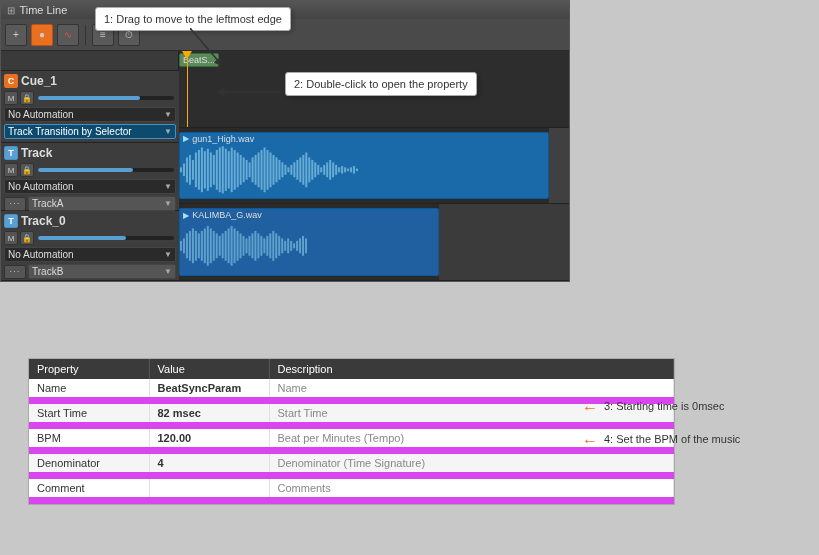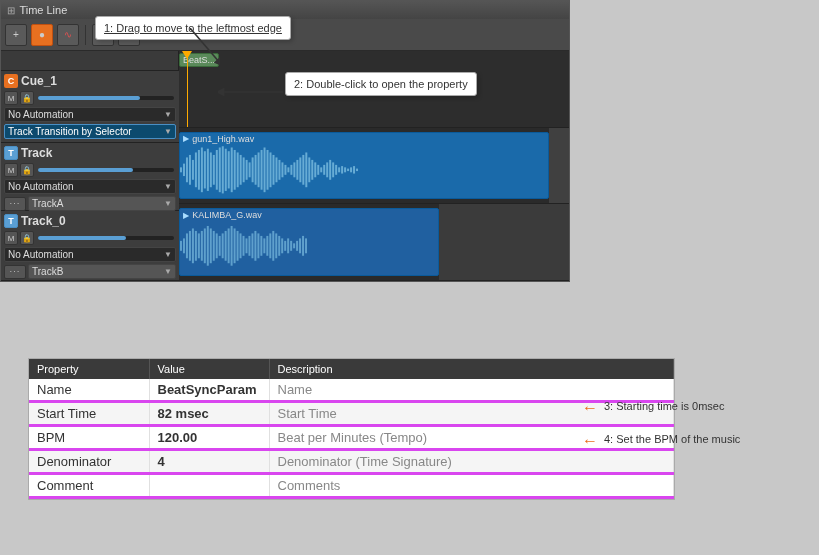--- a/index.html
+++ b/index.html
@@ -363,22 +363,22 @@
       color: white;
       padding: 4px 8px;
       font-size: 11px;
       font-weight: normal;
       text-align: left;
       border-right: 1px solid #555;
     }
 
     .prop-table td {
       padding: 3px 8px;
-      font-size: 13px;
-      border-bottom: 3px solid #d946ef;
+      font-size: 11px;
+      border-bottom: 7px solid #d946ef;
       border-right: 1px solid #e0e0e0;
     }
 
     .prop-table tr:nth-child(even) td {
       background: #f5f5f5;
     }
 
     .prop-table tr:nth-child(odd) td {
       background: white;
     }
@@ -686,21 +686,21 @@
           </div>
         </div>
 
         <div style="position:absolute; left:260px; top:0; right:0; bottom:0; background:#555; opacity:0.4;"></div>
       </div>
 
     </div>
   </div>
 </div>
 
-<div class="callout callout-1" style="top:16px; left:95px;text-decoration:underline;">
+<div class="callout callout-1" style="top:7px; left:95px;">
   <span>1:  Drag to move to the leftmost edge</span>
 </div>
 
 <svg style="position:absolute; top:28px; left:190px; pointer-events:none;" width="30" height="40">
   <line x1="0" y1="0" x2="30" y2="35" stroke="#333" stroke-width="1.5" marker-end="url(#arrow)"></line>
   <defs>
     <marker id="arrow" markerWidth="6" markerHeight="6" refX="3" refY="3" orient="auto">
       <path d="M0,0 L0,6 L6,3 z" fill="#333"></path>
     </marker>
   </defs>

